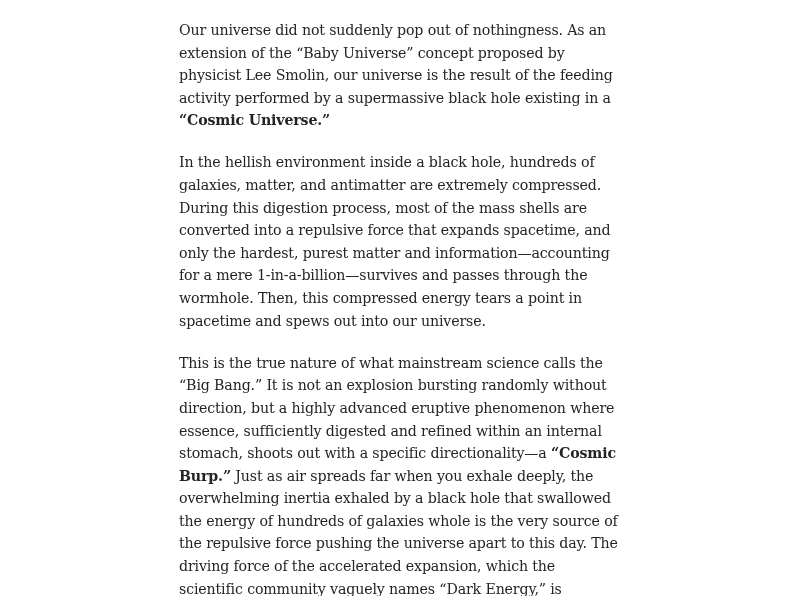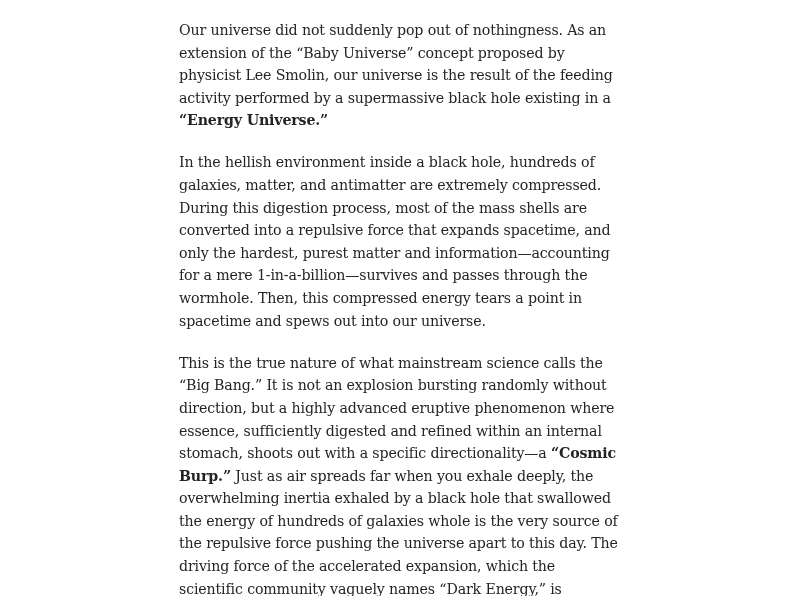--- a/index.html
+++ b/index.html
@@ -28,18 +28,18 @@
     margin: 0 0 19.5px 0;
   }
   .article strong {
     font-weight: bold;
   }
 </style>
 </head>
 <body>
 
 <div class="article">
-  <p><span>Our universe did not suddenly pop out of nothingness. As an extension of the “Baby Universe” concept proposed by physicist Lee Smolin, our universe is the result of the feeding activity performed by a supermassive black hole existing in a </span><strong>“Energy Universe.”</strong><span></span></p>
+  <p><span>Our universe did not suddenly pop out of nothingness. As an extension of the “Baby Universe” concept proposed by physicist Lee Smolin, our universe is the result of the feeding activity performed by a supermassive black hole existing in a </span><strong>“Cosmic Universe.”</strong><span></span></p>
 
   <p><span>In the hellish environment inside a black hole, hundreds of galaxies, matter, and antimatter are extremely compressed. During this digestion process, most of the mass shells are converted into a repulsive force that expands spacetime, and only the hardest, purest matter and information—accounting for a mere 1-in-a-billion—survives and passes through the wormhole. Then, this compressed energy tears a point in spacetime and spews out into our universe.</span></p>
 
   <p><span>This is the true nature of what mainstream science calls the “Big Bang.” It is not an explosion bursting randomly without direction, but a highly advanced eruptive phenomenon where essence, sufficiently digested and refined within an internal stomach, shoots out with a specific directionality—a </span><strong>“Cosmic Burp.”</strong><span> Just as air spreads far when you exhale deeply, the overwhelming inertia exhaled by a black hole that swallowed the energy of hundreds of galaxies whole is the very source of the repulsive force pushing the universe apart to this day. The driving force of the accelerated expansion, which the scientific community vaguely names “Dark Energy,” is actually nothing more than the continuous burping firepower of endless black holes.</span></p>
 </div>
 
 </body></html>

